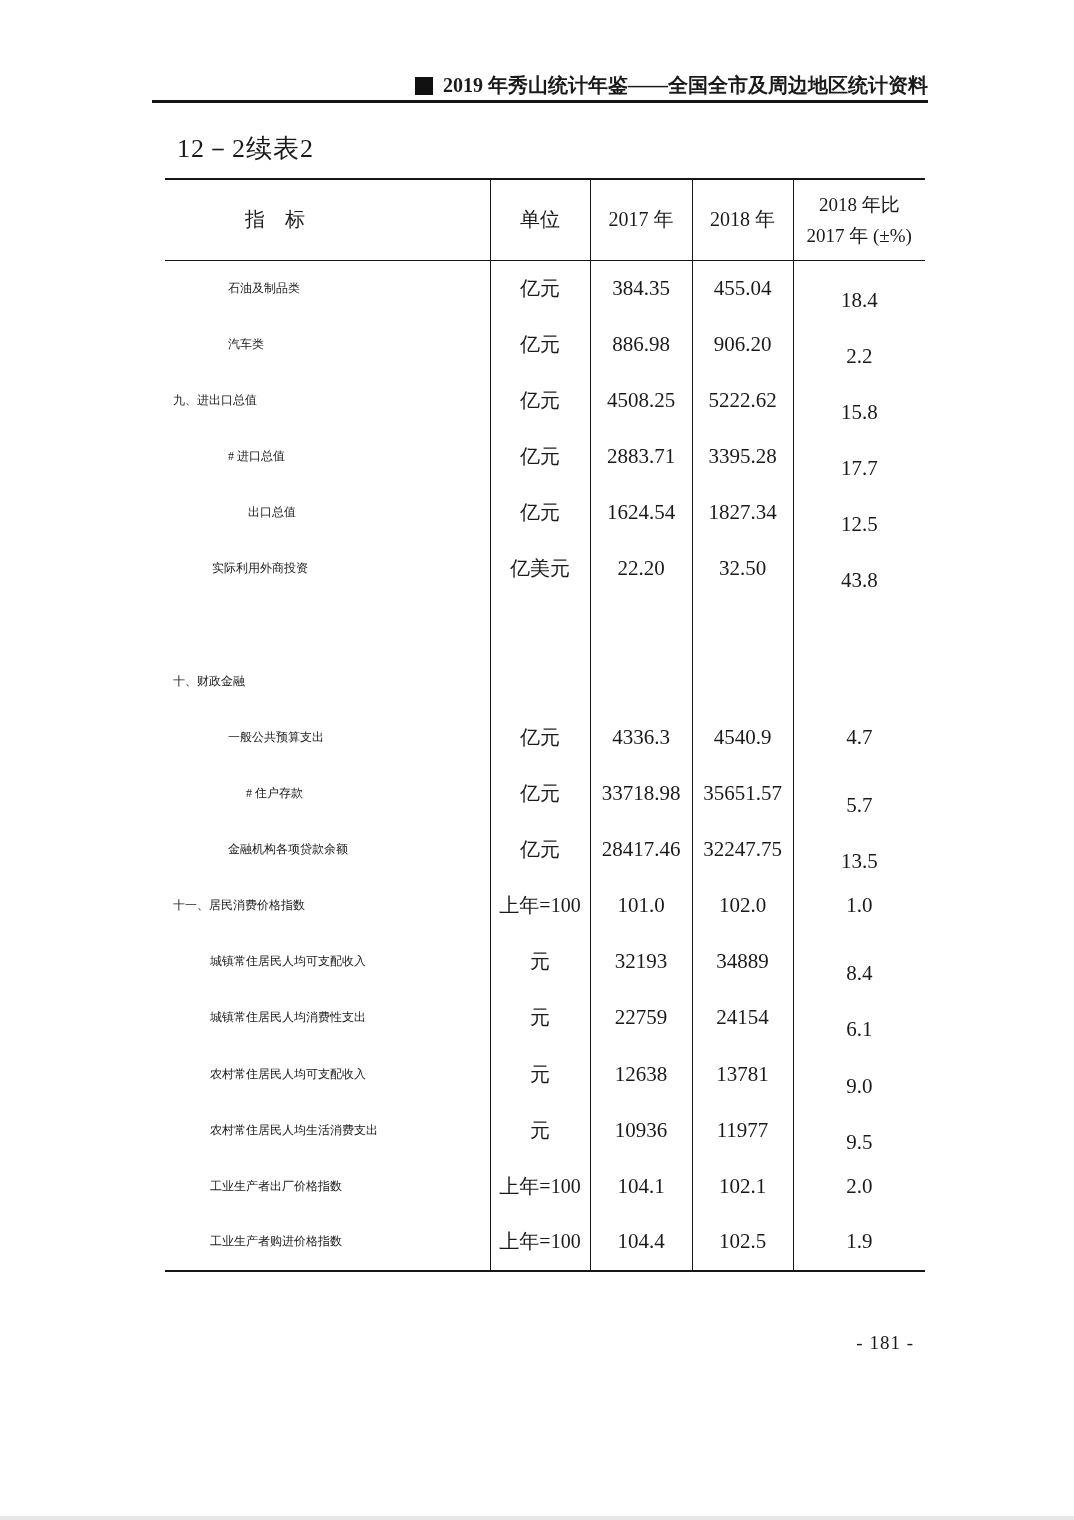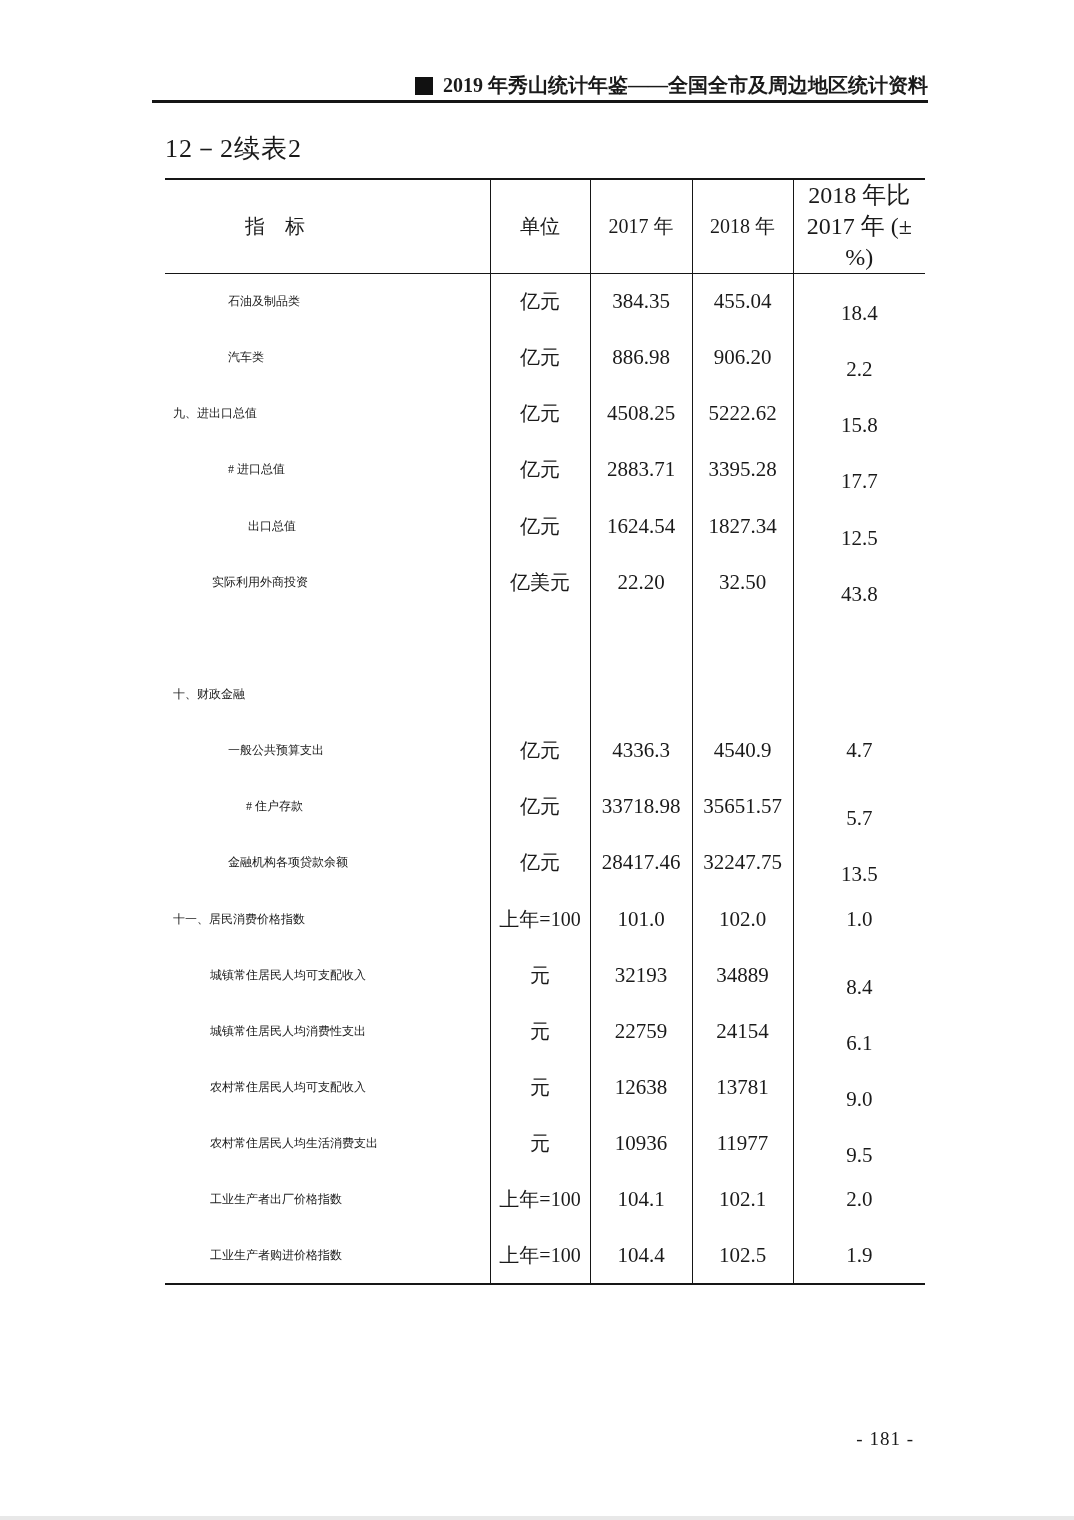--- a/index.html
+++ b/index.html
@@ -17,47 +17,47 @@
     display:flex; align-items:center; gap:10px;
     font-size:20px; font-weight:bold; white-space:nowrap;
   }
   .marker-square { display:inline-block; width:18px; height:18px; background:#111; }
   .header-rule {
     position:absolute; left:152px; top:100px;
     width:776px; height:3px; background:#161616;
   }
   
   .section-title {
-    position:absolute; left:165px; top:131px;
+    position:absolute; left:177px; top:131px;
     font-size:26px; letter-spacing:1px;
   }
   
   .table-wrap { position:absolute; left:165px; top:178px; }
   table.stats {
     width:760px; table-layout:fixed; border-collapse:collapse;
     border-top:2.5px solid #161616; border-bottom:2.5px solid #161616;
   }
   table.stats th, table.stats td {
     padding:0; vertical-align:middle;
     border-right:1.2px solid #161616;
   }
   table.stats th:last-child, table.stats td:last-child { border-right:none; }
   thead tr { height:81px; }
   thead th { border-bottom:1.2px solid #161616; font-weight:normal; font-size:20px; text-align:center; }
   thead th.h-indicator { text-align:left; padding-left:80px; }
-  .two-line { font-size:24px; line-height:31px; }
+  .two-line { font-size:19px; line-height:31px; }
   tbody tr { height:56.15px; }
   td.col-indicator { text-align:left; font-size:12px; white-space:nowrap; }
   td.col-unit  { text-align:center; font-size:20px; white-space:nowrap; }
   td.col-num   { text-align:center; font-size:21px;margin-top:16px; }
   td.col-pct   { text-align:center; font-size:21px; }
   td.col-pct .low { position:relative; top:12px; }
   
   .page-footer {
-    position:absolute; top:1428px; right:160px;
+    position:absolute; top:1332px; right:160px;
     font-size:19px; letter-spacing:1px;
   }
 </style>
 </head>
 <body>
 
 <div class="page">
 
   <div class="top-header">
     <span class="marker-square"></span>

